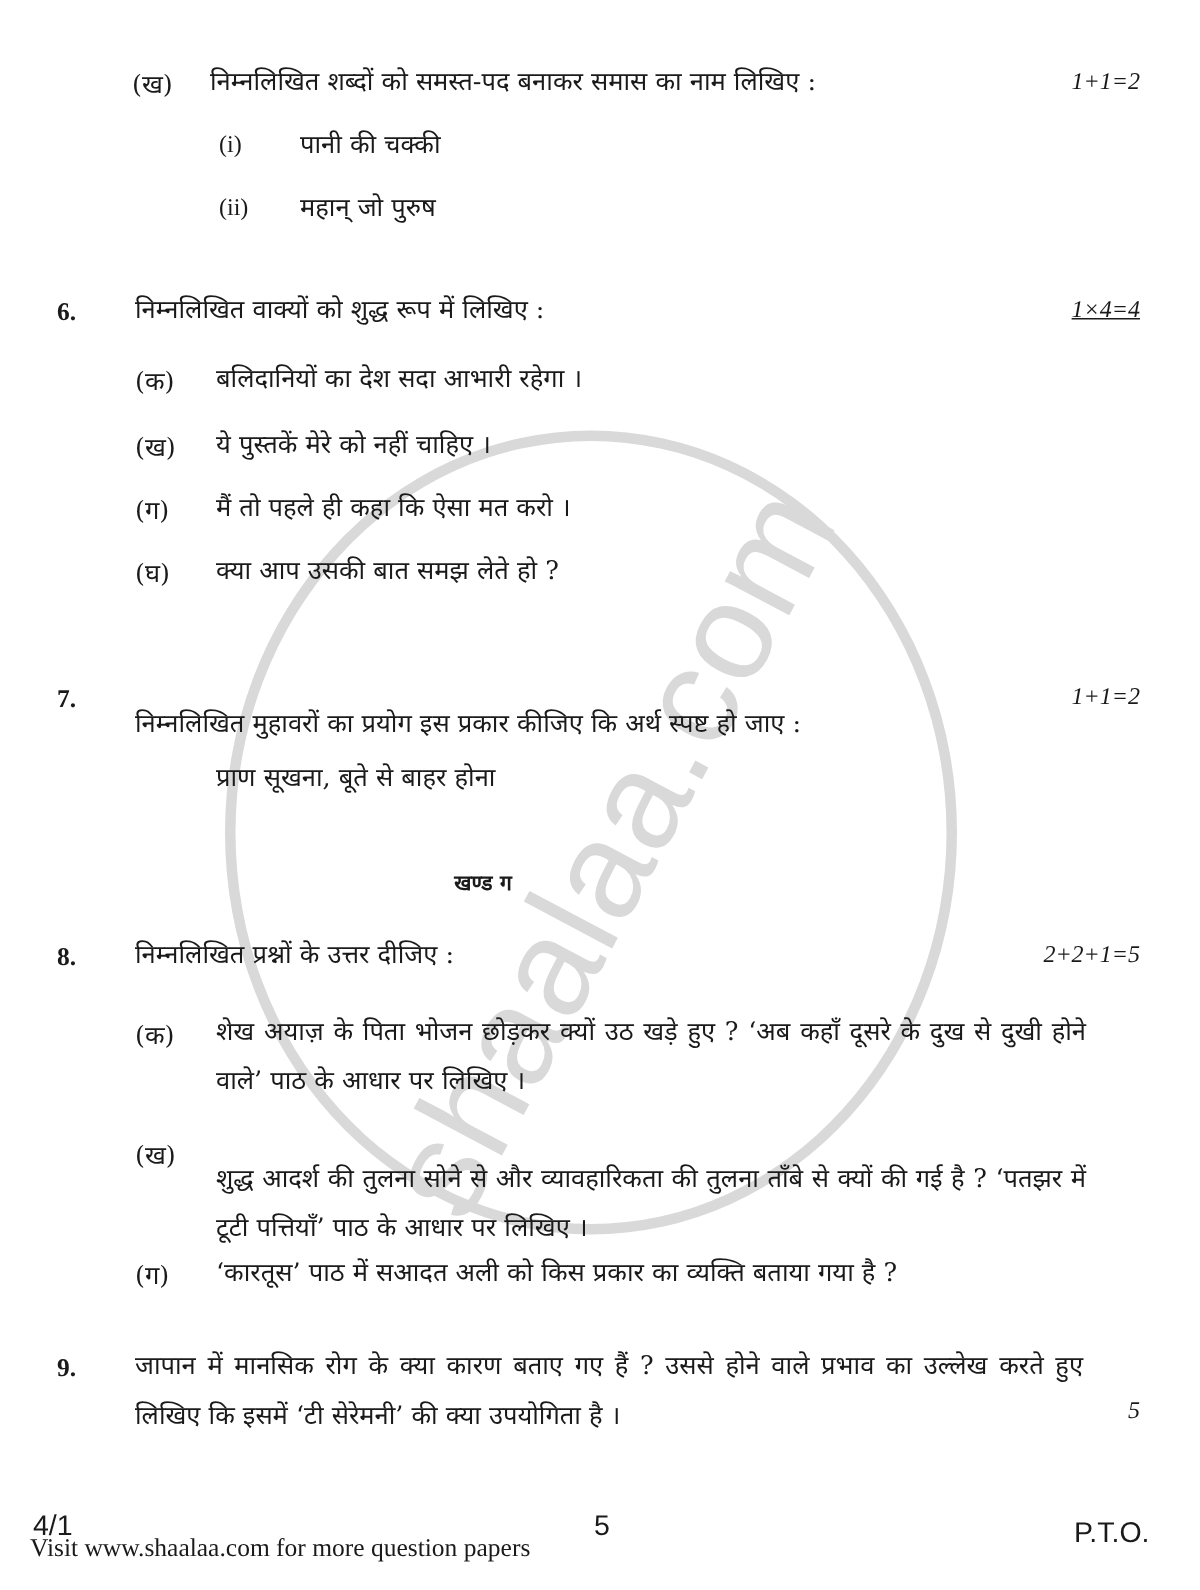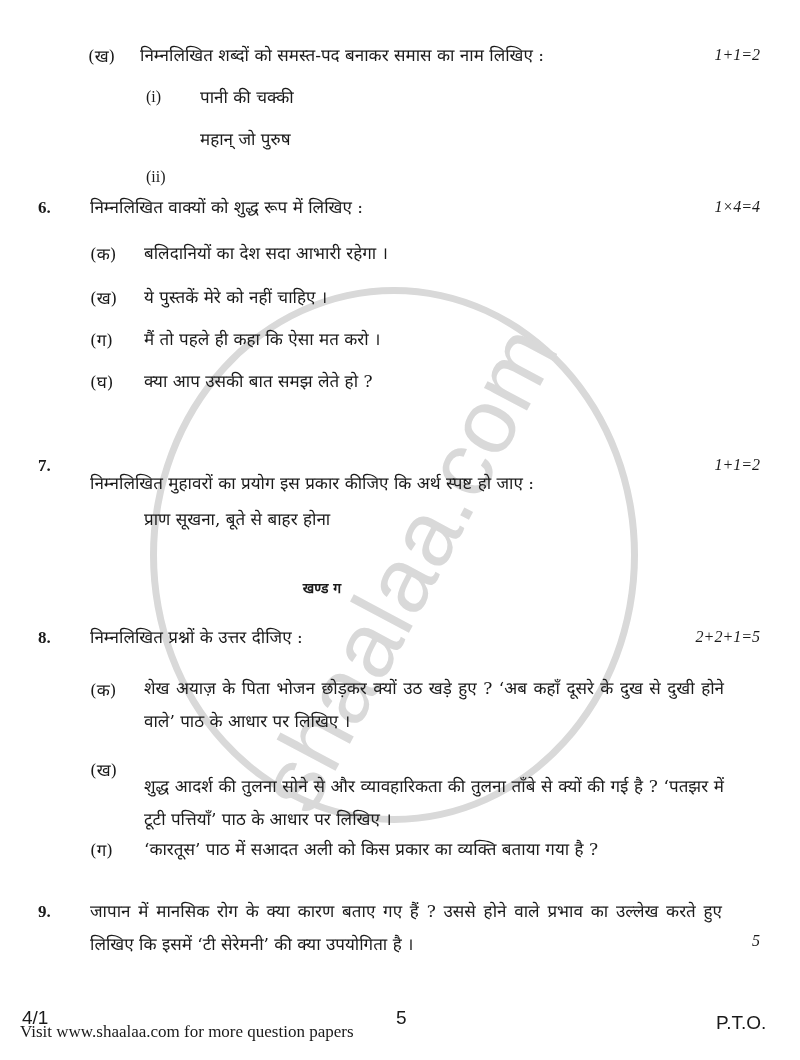--- a/index.html
+++ b/index.html
@@ -55,26 +55,26 @@
 
 <div class="content">
 
   <span class="abs label" style="left:88px; top:44px;">(ख)</span>
   <span class="abs hi" style="left:140px; top:44px;">निम्नलिखित शब्दों को समस्त-पद बनाकर समास का नाम लिखिए :</span>
   <span class="abs marks" style="top:46px;">1+1=2</span>
 
   <span class="abs roman" style="left:146px; top:88px;">(i)</span>
   <span class="abs hi" style="left:200px; top:86px;">पानी की चक्की</span>
 
-  <span class="abs roman" style="left:146px; top:130px;margin-top:38px;">(ii)</span>
+  <span class="abs roman" style="left:146px; top:130px;">(ii)</span>
   <span class="abs hi" style="left:200px; top:128px;">महान् जो पुरुष</span>
 
   <span class="abs qnum" style="left:38px; top:198px;">6.</span>
   <span class="abs hi" style="left:90px; top:196px;">निम्नलिखित वाक्यों को शुद्ध रूप में लिखिए :</span>
-  <span class="abs marks" style="top:198px;">1×4=4</span>
+  <span class="abs marks" style="top:198px;text-decoration:underline;">1×4=4</span>
 
   <span class="abs label" style="left:90px; top:242px;">(क)</span>
   <span class="abs hi" style="left:144px; top:242px;">बलिदानियों का देश सदा आभारी रहेगा ।</span>
 
   <span class="abs label" style="left:90px; top:286px;">(ख)</span>
   <span class="abs hi" style="left:144px; top:286px;">ये पुस्तकें मेरे को नहीं चाहिए ।</span>
 
   <span class="abs label" style="left:90px; top:328px;">(ग)</span>
   <span class="abs hi" style="left:144px; top:328px;">मैं तो पहले ही कहा कि ऐसा मत करो ।</span>
 

